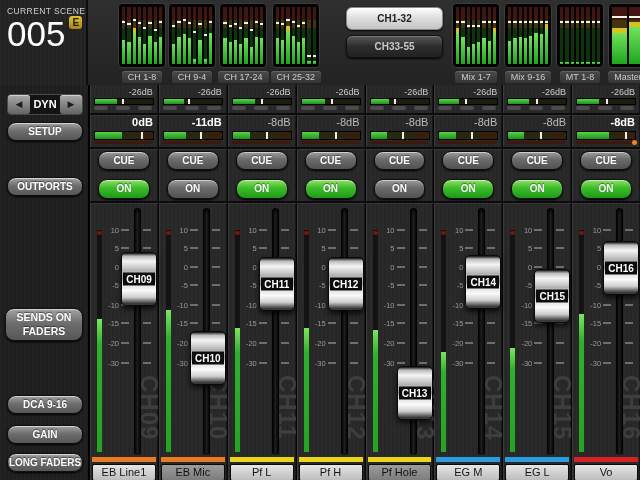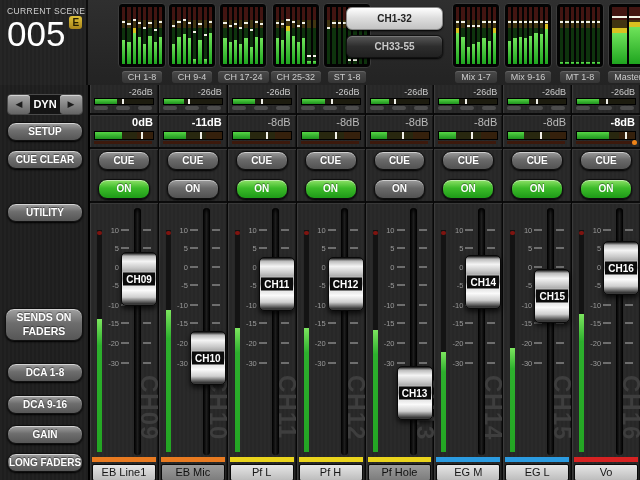--- a/index.html
+++ b/index.html
@@ -275,47 +275,20 @@
               <div class="mfill" style="height: 6%;"></div>
               <div class="mpeak" style="bottom: 12%;"></div>
             </div>
             <div class="mbar">
               <div class="mfill" style="height: 6%;"></div>
               <div class="mpeak" style="bottom: 12%;"></div>
             </div>
           </div>
           <div class="mlabel">CH 25-32</div>
         </div>
-        <div class="mblock">
-          <div class="mbox" style="width: 40px;">
-            <div class="mbar">
-              <div class="mpeak" style="bottom: 62%;"></div>
-            </div>
-            <div class="mbar">
-              <div class="mpeak" style="bottom: 70%;"></div>
-            </div>
-            <div class="mbar">
-              <div class="mpeak" style="bottom: 70%;"></div>
-            </div>
-            <div class="mbar">
-              <div class="mpeak" style="bottom: 70%;"></div>
-            </div>
-            <div class="mbar">
-              <div class="mpeak" style="bottom: 5%;"></div>
-            </div>
-            <div class="mbar">
-              <div class="mpeak" style="bottom: 5%;"></div>
-            </div>
-            <div class="mbar">
-              <div class="mpeak" style="bottom: 38%;"></div>
-            </div>
-            <div class="mbar"></div>
-          </div>
-          <div class="mlabel">ST 1-8</div>
-        </div>
       </div>
     <div id="bank1" class="bankbtn">CH1-32</div>
     <div id="bank2" class="bankbtn">CH33-55</div>
     <div id="meters-right" class="bankrow">
         <div class="mblock">
           <div class="mbox" style="width: 40px;">
             <div class="mbar">
               <div class="mfill" style="height: 55%;"></div>
               <div class="myellow" style="bottom: 55%; height: 8%;"></div>
               <div class="mpeak" style="bottom: 72%;"></div>
@@ -445,24 +418,22 @@
       </div>
   </div>
 
   <div id="sidebar">
     <div id="nav">
       <div class="arrow">◀</div>
       <div class="lbl">DYN</div>
       <div class="arrow">▶</div>
     </div>
     <div class="pill" style="top:37px">SETUP</div>
-    <div class="pill" style="top:65px">CUE CLEAR</div>
-    <div class="pill" style="top:118px">UTILITY</div>
+    <div class="pill" style="top:92px">OUTPORTS</div>
     <div id="sends">SENDS ON FADERS</div>
-    <div class="pill" style="top:278px">DCA 1-8</div>
     <div class="pill" style="top:310px">DCA 9-16</div>
     <div class="pill" style="top:368px">LONG FADERS</div>
     <div class="pill" style="top:340px">GAIN</div>
   </div>
 
   <div id="strips">
       <div class="strip">
         <div class="predb">-26dB</div>
         <div class="mini" style="top: 13px; height: 5px;">
           <div class="minifill" style="width: 38%;"></div>

